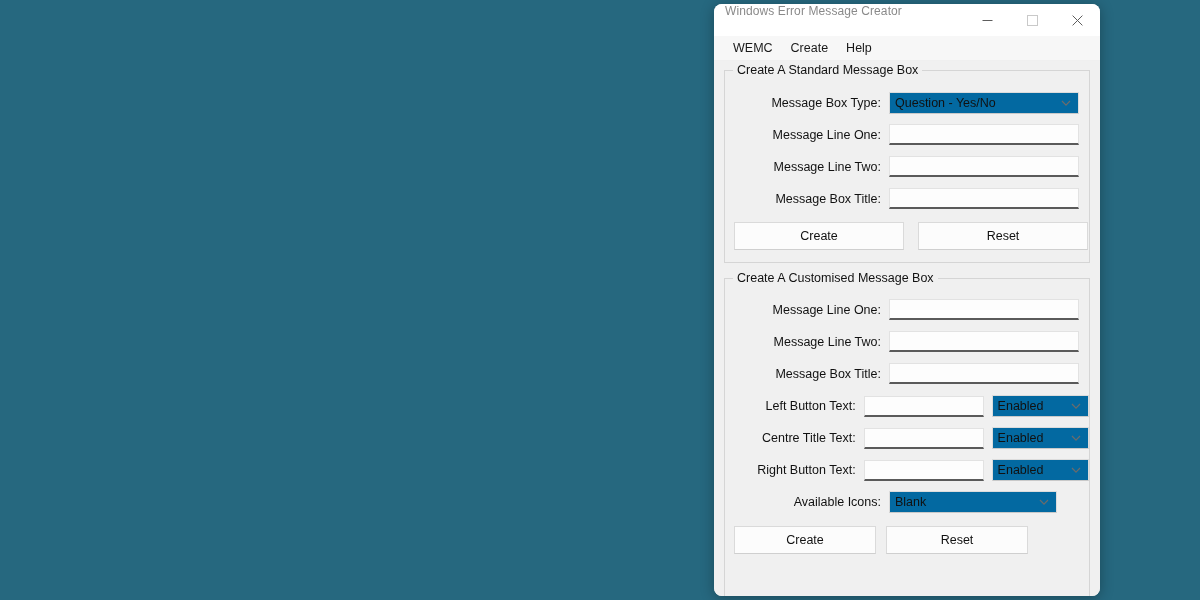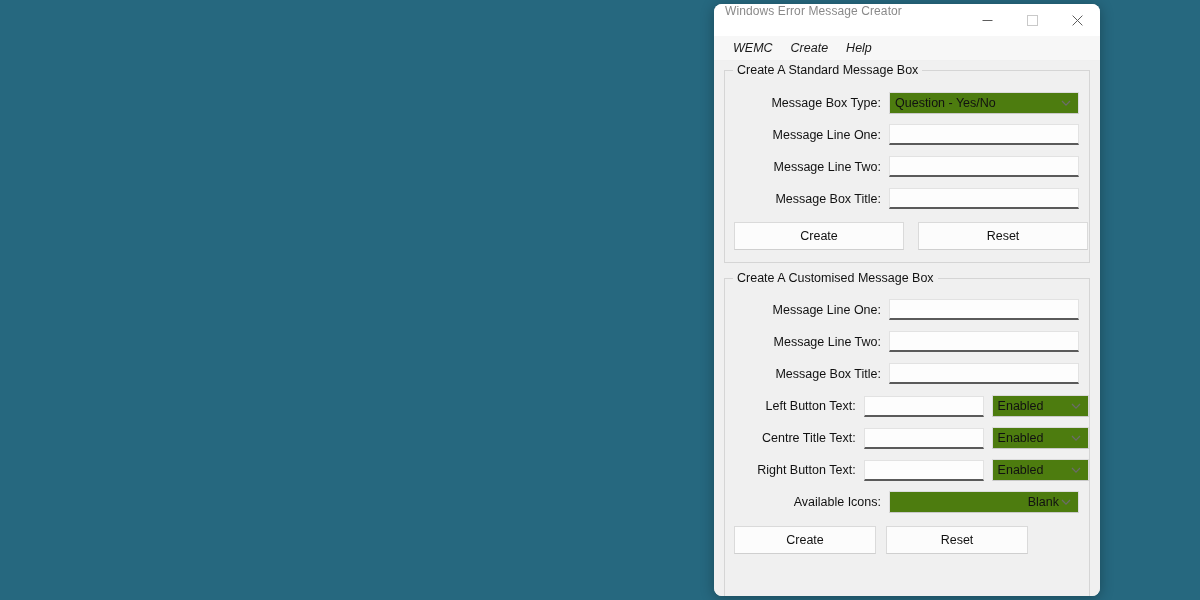--- a/index.html
+++ b/index.html
@@ -66,21 +66,20 @@
     align-items: center;
     padding-left: 10px;
     flex: none;
     border-bottom: 1px solid #efefef;
   }
   .menu-item {
     font-size: 12.5px;
     color: #1a1a1a;
     padding: 2px 9px;
     white-space: nowrap;
-    font-style: italic;
   }
 
   
   #client-area {
     flex: 1 1 auto;
     background: #f0f0f0;
     position: relative;
     padding: 0;
   }
 
@@ -124,21 +123,21 @@
     font-size: 12.5px;
     color: #111;
     padding: 0 5px;
     font-family: "Liberation Sans", sans-serif;
     outline: none;
   }
 
   
   .combo {
     position: relative;
-    background: #4d7c0f;
+    background: #0369a1;
     border: 1px solid #dcdcdc;
     border-bottom: 1px solid #c9c9c9;
     height: 22px;
     display: flex;
     align-items: center;
     padding: 0 5px;
     font-size: 12.5px;
     color: #111;
   }
   .combo .combo-value { flex: 1 1 auto; white-space: nowrap; overflow: hidden; }
@@ -300,21 +299,21 @@
           <span class="chevron">
             <svg width="10" height="7" viewBox="0 0 10 7">
                 <polyline points="1,1 5,5.2 9,1" fill="none" stroke="#6b6b6b" stroke-width="1.2"></polyline>
               </svg>
           </span>
         </div>
       </div>
 
       <div class="field-row" style="left:0; top:212px; width:100%;">
         <div class="field-label" style="width:156px;">Available Icons:</div>
-        <div class="combo" style="margin-left:8px; width:190px;text-align:right;">
+        <div class="combo" style="margin-left:8px; width:168px;">
           <span class="combo-value">Blank</span>
           <span class="chevron">
             <svg width="10" height="7" viewBox="0 0 10 7">
                 <polyline points="1,1 5,5.2 9,1" fill="none" stroke="#6b6b6b" stroke-width="1.2"></polyline>
               </svg>
           </span>
         </div>
       </div>
 
       <div class="field-row" style="left:9px; top:247px;">

